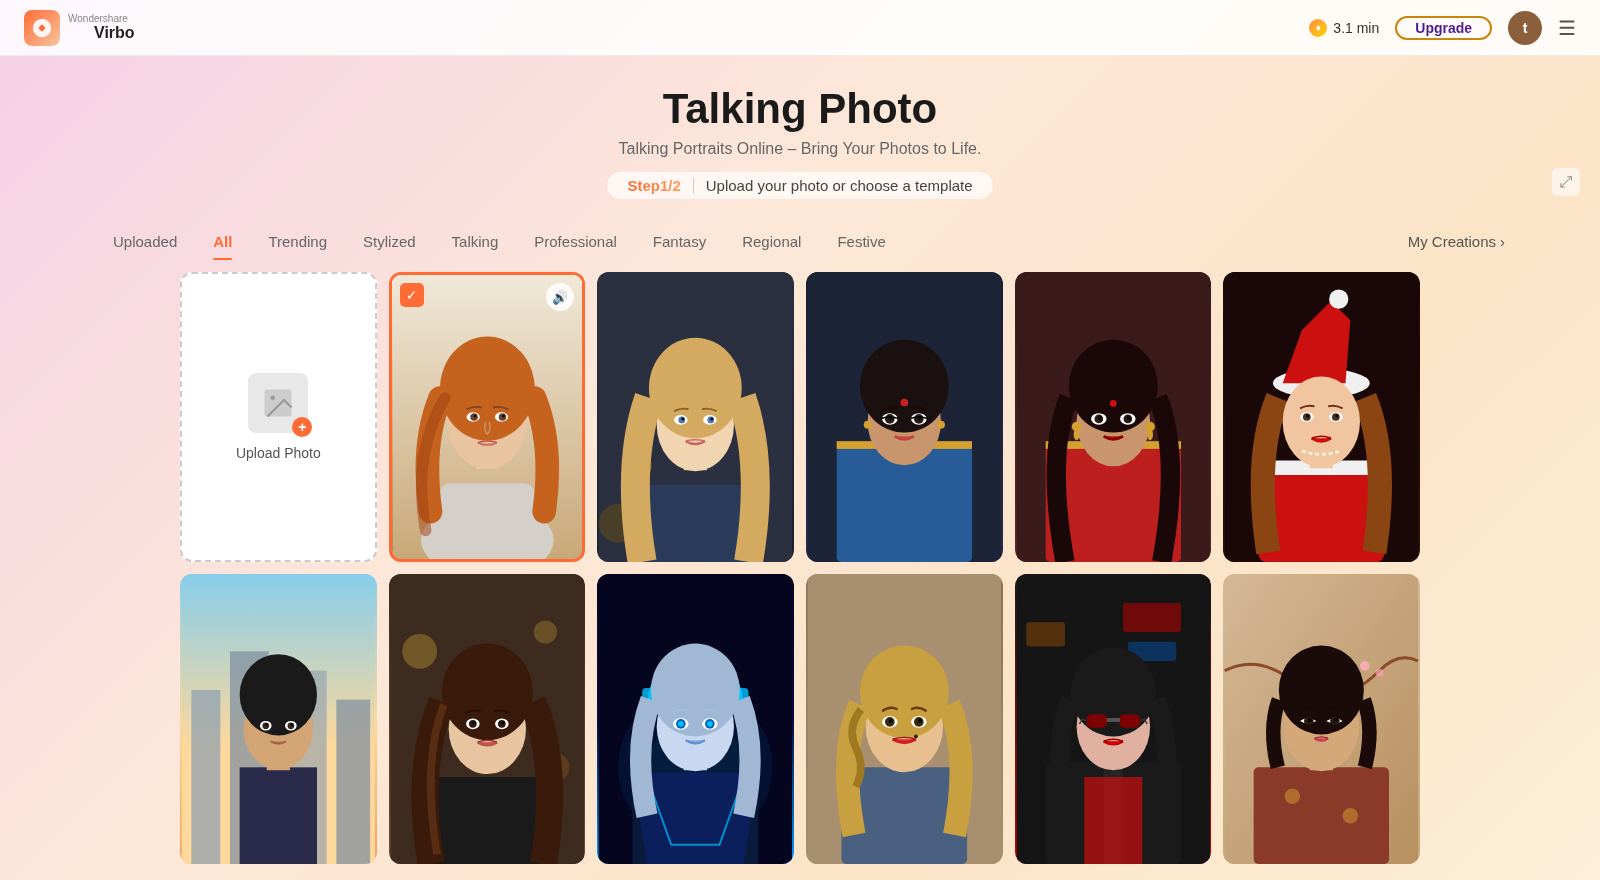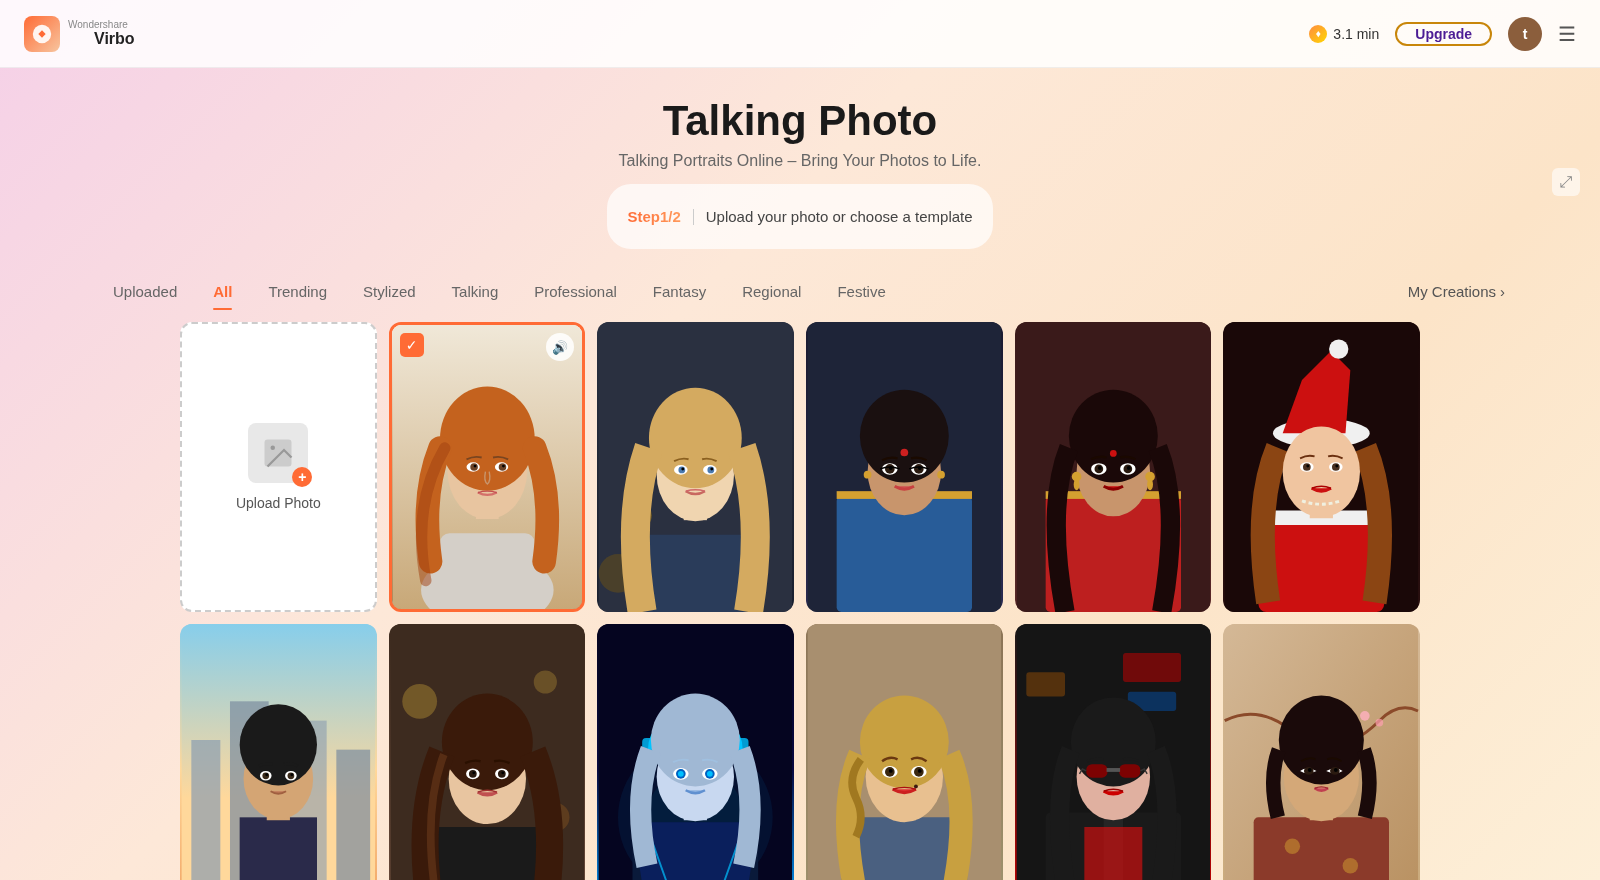--- a/index.html
+++ b/index.html
@@ -11,21 +11,21 @@
       background: linear-gradient(135deg, #f5d0e8 0%, #fde8d8 40%, #fce4c8 70%, #fdefd8 100%);
       position: relative;
     }
 
     
     .header {
       display: flex;
       align-items: center;
       justify-content: space-between;
       padding: 0 24px;
-      height: 68px;
+      height: 56px;
       background: rgba(255,255,255,0.85);
       border-bottom: 1px solid rgba(0,0,0,0.06);
     }
     .logo {
       display: flex;
       align-items: center;
       gap: 8px;
     }
     .logo-icon {
       width: 36px;
@@ -119,21 +119,21 @@
       font-size: 16px;
       color: #666;
       margin-top: 6px;
     }
     .step-indicator {
       display: inline-flex;
       align-items: center;
       gap: 12px;
       margin-top: 14px;
       background: rgba(255,255,255,0.7);
-      padding: 24px 20px;
+      padding: 5px 20px;
       border-radius: 24px;
     }
     .step-text {
       font-size: 15px;
       font-weight: 700;
       background: linear-gradient(90deg, #ff6b35, #ff9a5c);
       -webkit-background-clip: text;
       -webkit-text-fill-color: transparent;
     }
     .step-divider {

